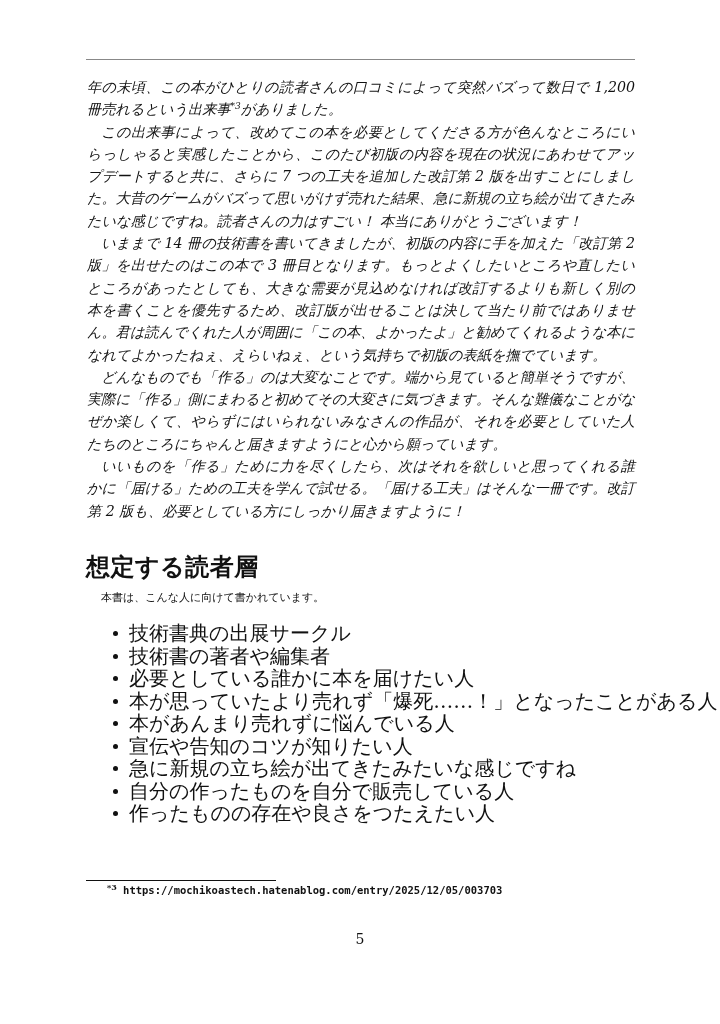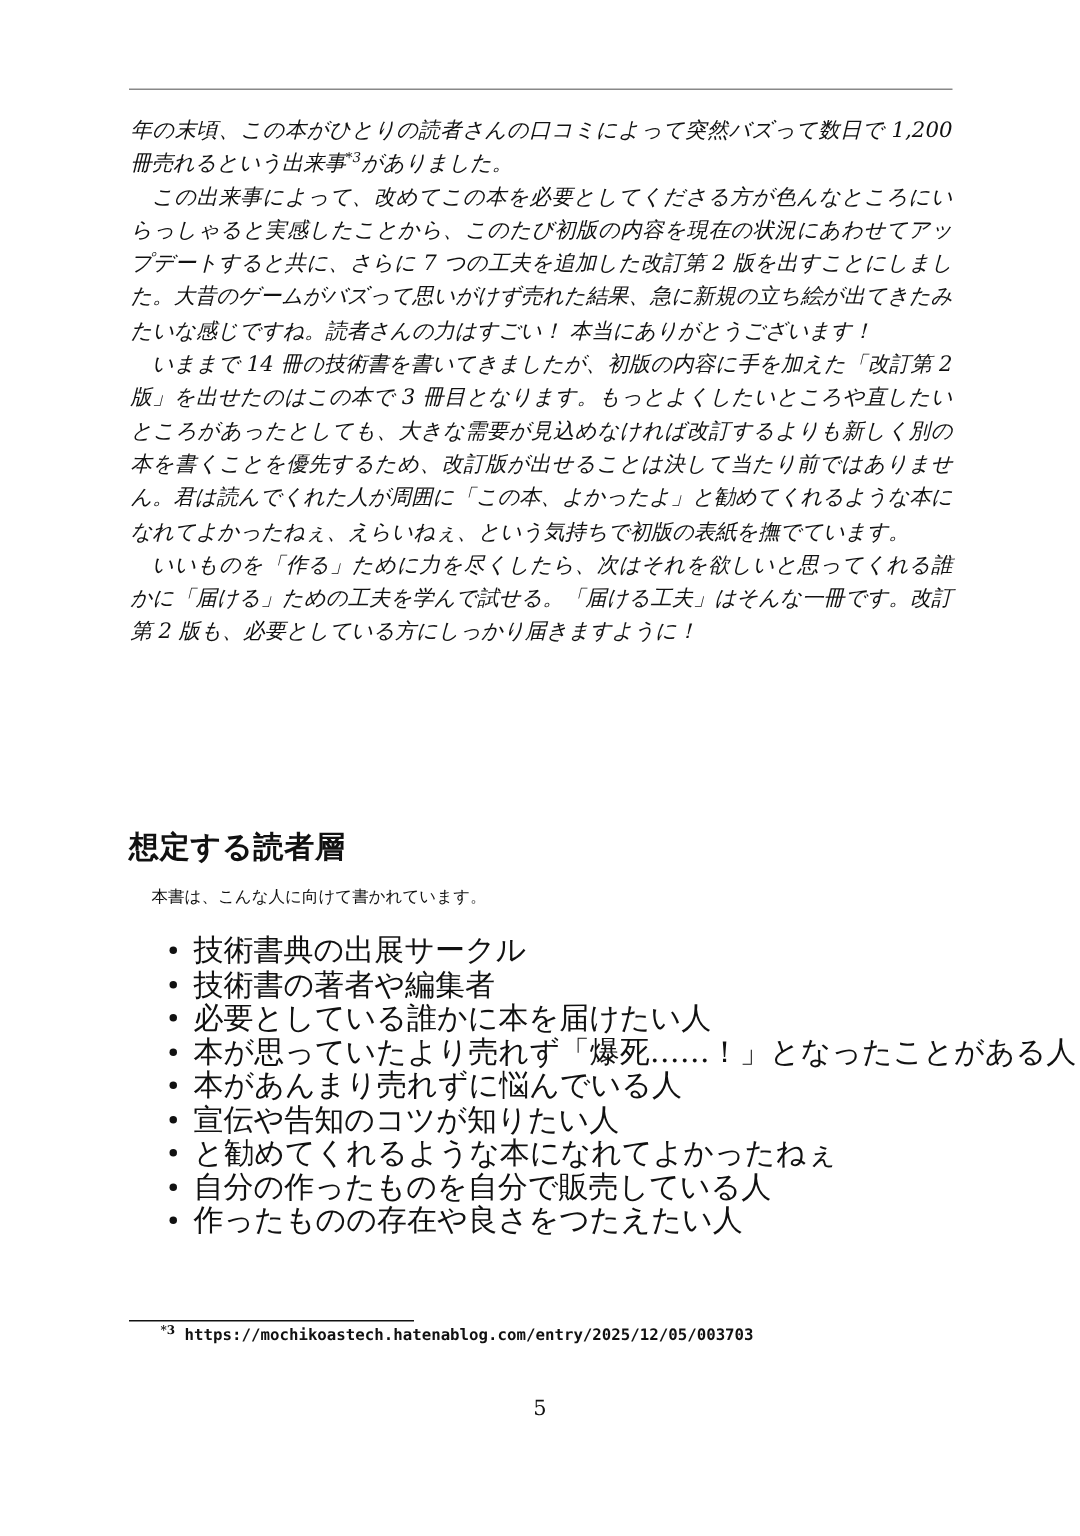--- a/index.html
+++ b/index.html
@@ -3,54 +3,55 @@
 <meta charset="utf-8">
 <style>
   html, body { margin:0; padding:0; background:#ffffff; }
   body { width:720px; height:1024px; position:relative; overflow:hidden;
          font-family:"DejaVu Serif", "Liberation Serif", serif; color:#111; }
   .top-rule { position:absolute; left:86px; top:59px; width:549px; height:0; border-top:1.5px solid #888; }
   .content { position:absolute; left:87px; top:76px; width:548px; font-size:14.2px; line-height:22.3px; }
   .para { margin:0; text-align:justify;font-style:italic; }
   .para.indent { text-indent:1em; }
   sup { font-size:9px; line-height:0; vertical-align:5px; }
-  h2 { font-family:"DejaVu Sans", "Liberation Sans", sans-serif; font-weight:bold; font-size:20px;
+  h2 { font-family:"DejaVu Sans", "Liberation Sans", sans-serif; font-weight:bold; font-size:24px;
        margin:0; position:absolute; left:86px; top:551px; letter-spacing:0.5px; }
   .intro { position:absolute; left:101px; top:590px; font-size:11px; }
   ul.readers { position:absolute; left:113px; top:622px; margin:0; padding:0; list-style:none; font-size:20px; line-height:22.5px; }
   ul.readers li { position:relative; padding-left:16px; }
   ul.readers li .bullet { position:absolute; left:0; top:9px; width:5px; height:5px; border-radius:50%; background:#111; }
   .fn-rule { position:absolute; left:86px; top:880px; width:190px; border-top:1px solid #111; }
   .footnote { position:absolute; left:107px; top:884px; font-family:"DejaVu Sans Mono","Liberation Mono",monospace; font-size:10.5px; font-weight:bold; color:#111; }
   .footnote sup { font-size:8px; vertical-align:4px; font-family:"DejaVu Serif",serif; }
   .page-num { position:absolute; left:0; width:720px; top:931px; text-align:center; font-size:14px; }
 </style>
 </head>
 <body>
 
 <div class="top-rule"></div>
 
 <div class="content">
   <p class="para"><span>年の末頃、この本がひとりの読者さんの口コミによって突然バズって数日で 1,200 冊売れるという出来事</span><sup>*3</sup><span>がありました。</span></p>
   <p class="para indent">この出来事によって、改めてこの本を必要としてくださる方が色んなところにいらっしゃると実感したことから、このたび初版の内容を現在の状況にあわせてアップデートすると共に、さらに 7 つの工夫を追加した改訂第 2 版を出すことにしました。大昔のゲームがバズって思いがけず売れた結果、急に新規の立ち絵が出てきたみたいな感じですね。読者さんの力はすごい！ 本当にありがとうございます！</p>
   <p class="para indent">いままで 14 冊の技術書を書いてきましたが、初版の内容に手を加えた「改訂第 2 版」を出せたのはこの本で 3 冊目となります。もっとよくしたいところや直したいところがあったとしても、大きな需要が見込めなければ改訂するよりも新しく別の本を書くことを優先するため、改訂版が出せることは決して当たり前ではありません。君は読んでくれた人が周囲に「この本、よかったよ」と勧めてくれるような本になれてよかったねぇ、えらいねぇ、という気持ちで初版の表紙を撫でています。</p>
+  <p class="para indent">どんなものでも「作る」のは大変なことです。端から見ていると簡単そうですが、実際に「作る」側にまわると初めてその大変さに気づきます。そんな難儀なことがなぜか楽しくて、やらずにはいられないみなさんの作品が、それを必要としていた人たちのところにちゃんと届きますようにと心から願っています。</p>
   <p class="para indent">いいものを「作る」ために力を尽くしたら、次はそれを欲しいと思ってくれる誰かに「届ける」ための工夫を学んで試せる。「届ける工夫」はそんな一冊です。改訂第 2 版も、必要としている方にしっかり届きますように！</p>
 </div>
 
 <h2>想定する読者層</h2>
 <div class="intro">本書は、こんな人に向けて書かれています。</div>
 
 <ul class="readers">
   <li><span class="bullet"></span><span>技術書典の出展サークル</span></li>
   <li><span class="bullet"></span><span>技術書の著者や編集者</span></li>
   <li><span class="bullet"></span><span>必要としている誰かに本を届けたい人</span></li>
   <li><span class="bullet"></span><span>本が思っていたより売れず「爆死……！」となったことがある人</span></li>
   <li><span class="bullet"></span><span>本があんまり売れずに悩んでいる人</span></li>
   <li><span class="bullet"></span><span>宣伝や告知のコツが知りたい人</span></li>
-  <li><span class="bullet"></span><span>と勧めてくれるような本になれてよかったねぇ</span></li>
+  <li><span class="bullet"></span><span>急に新規の立ち絵が出てきたみたいな感じですね</span></li>
   <li><span class="bullet"></span><span>自分の作ったものを自分で販売している人</span></li>
   <li><span class="bullet"></span><span>作ったものの存在や良さをつたえたい人</span></li>
 </ul>
 
 <div class="fn-rule"></div>
 <div class="footnote"><sup>*3</sup> <span>https://mochikoastech.hatenablog.com/entry/2025/12/05/003703</span></div>
 
 <div class="page-num">5</div>
 
 </body></html>

